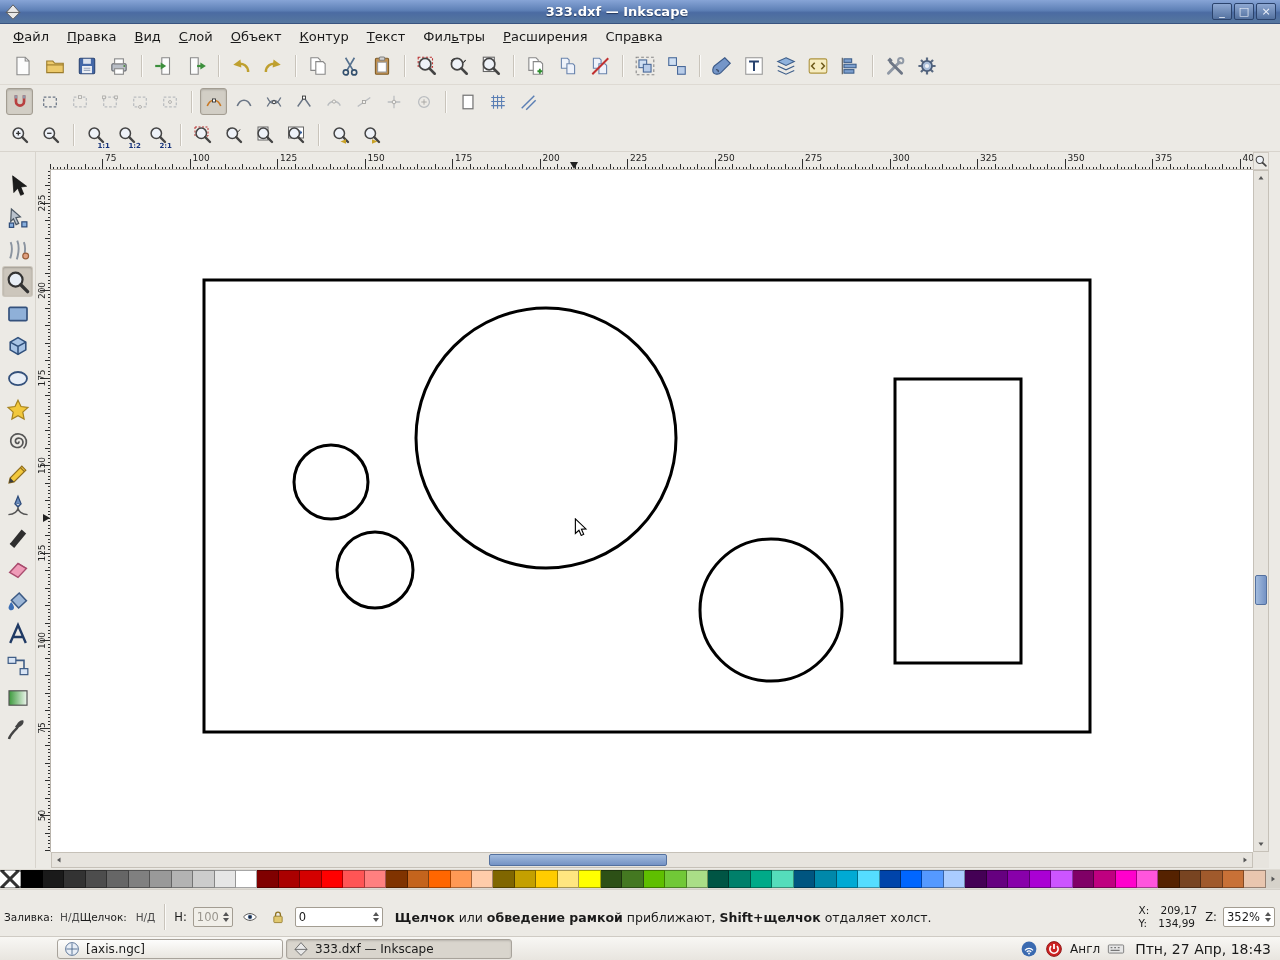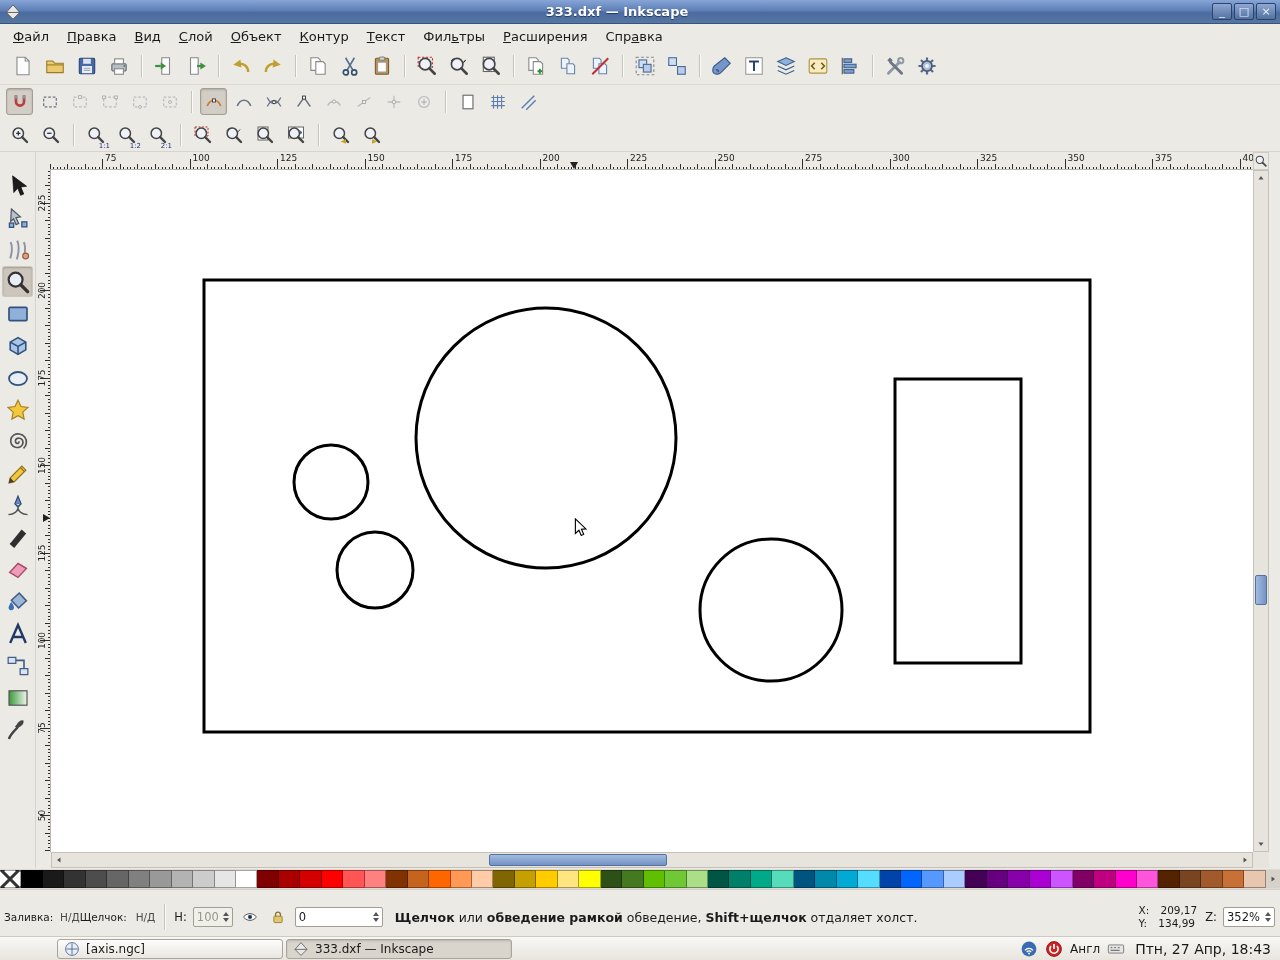--- a/index.html
+++ b/index.html
@@ -30,21 +30,21 @@
   .zoombar{left:0;top:118px;width:1280px;height:34px;padding-left:6px;gap:3px;border-bottom:1px solid #d8d4cd}
   .zoombar .tbtn{width:28px;height:28px}
   .tbtn{border:1px solid transparent;border-radius:3px;display:flex;align-items:center;justify-content:center;position:relative;flex:none}
   .cmdbar .ticon{width:22px;height:22px}
   .snapbar .ticon{width:18px;height:18px}
   .zoombar .ticon{width:20px;height:20px}
   .tsep{width:1px;height:22px;background:#c9c4bb;box-shadow:1px 0 0 #fbfaf8;margin:0 5px;flex:none}
   .pressed{background:#d2cec5;border:1px solid #a39d92;box-shadow:inset 0 1px 2px rgba(0,0,0,.18)}
   .disabled{opacity:.38}
   .selected{background:#ccc6bc;border:1px solid #9a9488;box-shadow:inset 0 1px 2px rgba(0,0,0,.22)}
-  .badge{position:absolute;right:-1px;bottom:-2px;font-size:7px;font-weight:normal;color:#17347c}
+  .badge{position:absolute;right:-1px;bottom:-2px;font-size:7px;font-weight:bold;color:#17347c}
 
   
   .toolbox{left:0;top:152px;width:36px;height:716px;background:#eceae5;border-right:1px solid #d8d4cd;display:flex;flex-direction:column;align-items:center;padding-top:18px;gap:1px}
   .toolbtn{width:31px;height:31px;border:1px solid transparent;border-radius:3px;display:flex;align-items:center;justify-content:center;flex:none}
   .toolbtn .ticon{width:24px;height:24px}
   .hruler{left:50px;top:152px;width:1203px;height:18px;background:#eceae5;border-bottom:1px solid #b9b4ac;overflow:hidden}
   .vruler{left:36px;top:170px;width:15px;height:682px;background:#eceae5;border-right:1px solid #b9b4ac;overflow:hidden}
   .corner-tl{left:36px;top:152px;width:14px;height:18px;background:#eceae5}
   .corner-bl{left:36px;top:852px;width:15px;height:16px;background:#eceae5}
   .ruler-corner-btn{left:1253px;top:152px;width:16px;height:18px;background:#eceae5;border:1px solid #cfcac2;display:flex;align-items:center;justify-content:center}
@@ -991,21 +991,21 @@
         </svg>
       </span>
     </div>
   <div class="spin layer">
     <span class="spin-val">0</span>
     <span class="spinner">
         <i class="up"></i>
         <i class="dn"></i>
       </span>
   </div>
-  <div class="msg"><b>Щелчок</b><span> или </span><b>обведение рамкой</b><span> обведение, </span><b>Shift+щелчок</b><span> отдаляет холст.</span></div>
+  <div class="msg"><b>Щелчок</b><span> или </span><b>обведение рамкой</b><span> приближают, </span><b>Shift+щелчок</b><span> отдаляет холст.</span></div>
   <div class="coords">
     <div class="coord-row">
         <span>X:</span>
         <span class="cv">209,17</span>
       </div>
     <div class="coord-row">
         <span>Y:</span>
         <span class="cv">134,99</span>
       </div>
   </div>

